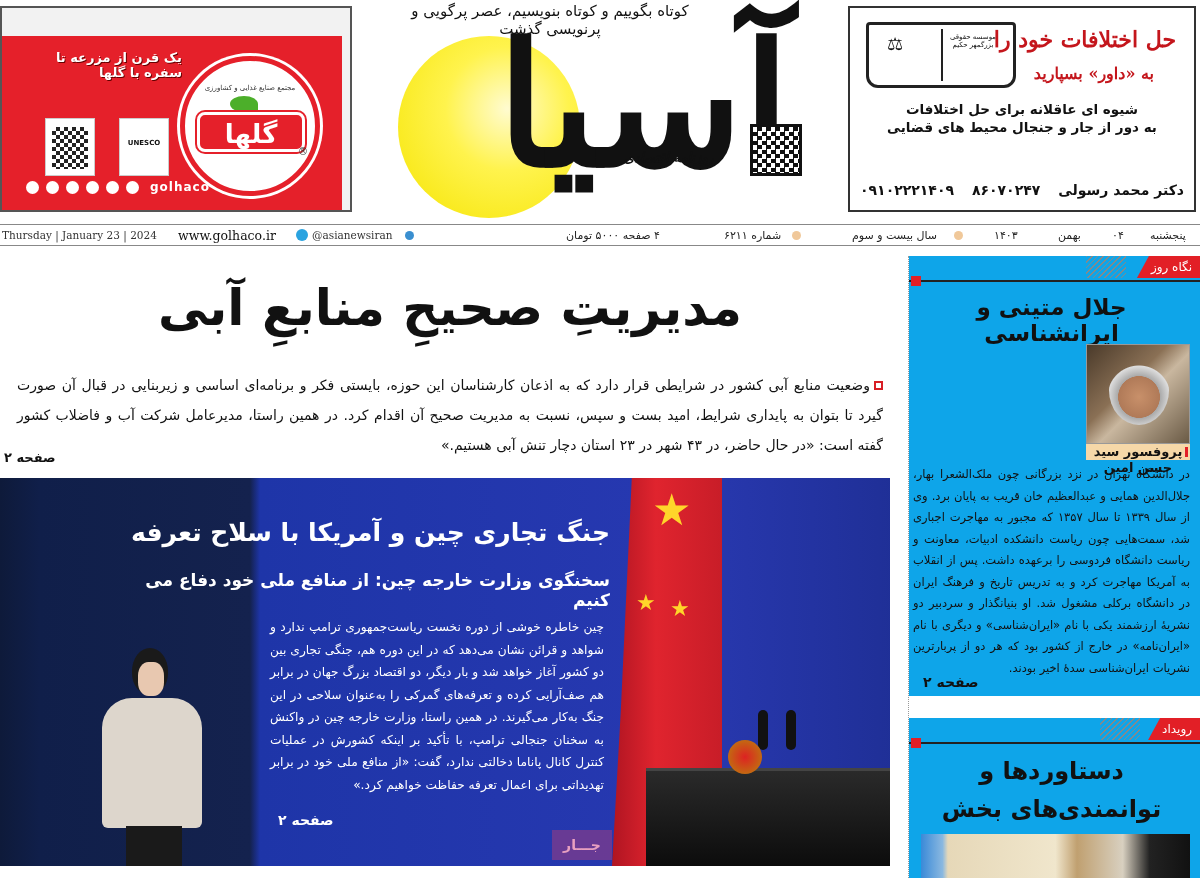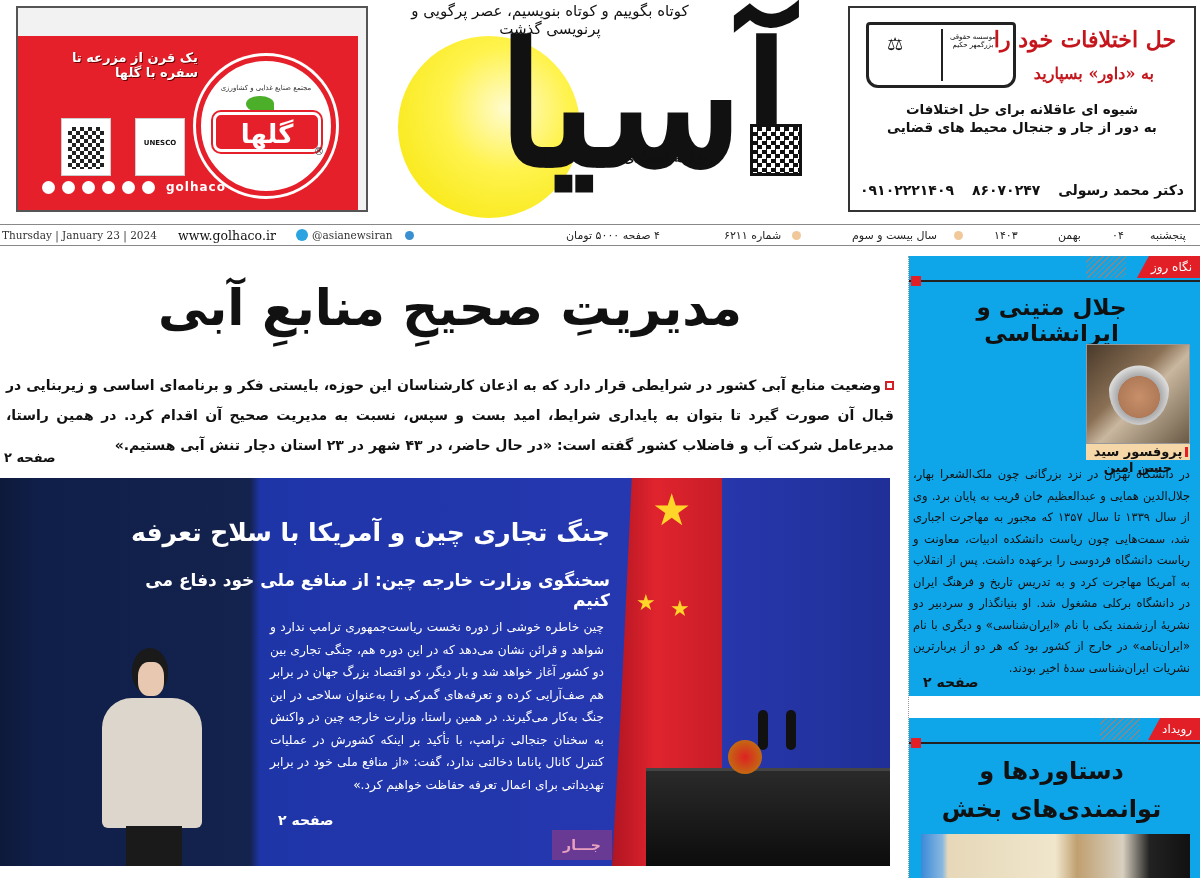--- a/index.html
+++ b/index.html
@@ -1,20 +1,20 @@
 <!DOCTYPE html>
 <html><head>
 <meta charset="utf-8">
 <style>
 *{box-sizing:border-box;margin:0;padding:0}
 html,body{width:1200px;height:878px;overflow:hidden;background:#fff}
 body{font-family:"DejaVu Sans",sans-serif;color:#111;position:relative}
 .abs{position:absolute}
 
-#ad-left{left:16px;top:6px;width:352px;height:206px;border:2px solid #555;background:#f2f2f2;overflow:hidden}
+#ad-left{left:0;top:6px;width:352px;height:206px;border:2px solid #555;background:#f2f2f2;overflow:hidden}
 #ad-left .red{position:absolute;left:0;top:28px;width:340px;height:176px;background:#e5202a}
 #ad-left .circle{position:absolute;left:178px;top:48px;width:140px;height:140px;border-radius:50%;background:#fff;border:5px solid #e5202a;box-shadow:0 0 0 3px #fff}
 #ad-left .slogan{position:absolute;left:20px;top:42px;width:160px;color:#fff;font-weight:bold;font-size:13px;direction:rtl;text-align:right;text-shadow:1px 1px 0 #600}
 #ad-left .brand{position:absolute;left:195px;top:104px;width:108px;height:40px;background:#e5202a;color:#fff;font-weight:bold;font-size:26px;text-align:center;line-height:38px;border-radius:8px;border:3px solid #fff;box-shadow:0 0 0 2px #e5202a}
 #ad-left .brand-sub{position:absolute;left:183px;top:76px;width:130px;font-size:7px;direction:rtl;text-align:center;color:#333}
 #ad-left .leaf{position:absolute;left:228px;top:88px;width:28px;height:16px;background:#4caf2a;border-radius:50% 50% 0 50%}
 #ad-left .reg{position:absolute;left:296px;top:138px;font-size:10px;color:#333}
 #ad-left .qr{position:absolute;left:43px;top:110px;width:50px;height:58px;background:#fff;border:1px solid #ccc}
 #ad-left .qr i{position:absolute;inset:8px 6px 6px 6px;background:repeating-conic-gradient(#222 0 25%,#fff 0 50%) 0 0/8px 8px}
 #ad-left .unesco{position:absolute;left:117px;top:110px;width:50px;height:58px;background:#fff;border:1px solid #ccc;font-size:7px;text-align:center;padding-top:20px;font-weight:bold}
@@ -42,21 +42,21 @@
 #datebar{left:0;top:224px;width:1200px;height:22px;border-top:1px solid #888;border-bottom:1px solid #888;font-size:11px;display:flex;align-items:center}
 #datebar .en{position:absolute;left:2px;font-family:"DejaVu Serif",serif;font-size:10.5px;color:#333}
 #datebar .site{position:absolute;left:178px;font-family:"DejaVu Serif",serif;font-size:12.5px}
 #datebar .tg{position:absolute;left:296px;width:12px;height:12px;border-radius:50%;background:#2aa3e0}
 #datebar .handle{position:absolute;left:312px;font-family:"DejaVu Serif",serif;font-size:10.5px;color:#333}
 #datebar .vdot{position:absolute;left:405px;width:9px;height:9px;border-radius:50%;background:#3a8fd0}
 #datebar .fa{position:absolute;direction:rtl;font-size:11px;color:#222}
 #datebar .dot{position:absolute;width:9px;height:9px;border-radius:50%;background:#f0c89a}
 
 #headline{left:0;top:268px;width:900px;text-align:center;font-size:50px;font-weight:bold;direction:rtl;line-height:80px}
-#lead{left:0;top:370px;width:900px;direction:rtl;text-align:justify;font-size:14px;font-weight:bold;line-height:30px;padding:0 6px}
+#lead{left:0;top:370px;width:900px;direction:rtl;text-align:justify;font-size:14px;font-weight:normal;line-height:30px;padding:0 17px}
 #lead .bullet{display:inline-block;width:9px;height:9px;border:2px solid #d81e25;margin-left:4px}
 #lead-page{left:4px;top:450px;font-size:13px;font-weight:bold;direction:rtl}
 
 #feature{left:0;top:478px;width:890px;height:388px;background:linear-gradient(90deg,#0e1a3a 0,#101f4a 40px,#14224e 250px,#1e35a8 260px,#2638b0 640px,#2a3ab4 660px,#1f2f96 900px);overflow:hidden}
 #feature .flag{position:absolute;left:612px;top:0;width:110px;height:388px;background:linear-gradient(90deg,#b01522,#e0242e 40%,#c81d28);clip-path:polygon(18% 0,100% 0,100% 100%,0 100%,8% 60%)}
 #feature .star{position:absolute;color:#ffd52a;font-size:30px}
 #feature .podium{position:absolute;left:646px;top:290px;width:244px;height:98px;background:linear-gradient(#2a2a2a,#0c0c0c);border-top:3px solid #444}
 #feature .emblem{position:absolute;left:728px;top:262px;width:34px;height:34px;border-radius:50%;background:radial-gradient(#d22,#b8860b)}
 #feature .mic{position:absolute;top:232px;width:10px;height:40px;background:#111;border-radius:5px}
 #feature .person{position:absolute;left:92px;top:170px;width:120px;height:218px}

